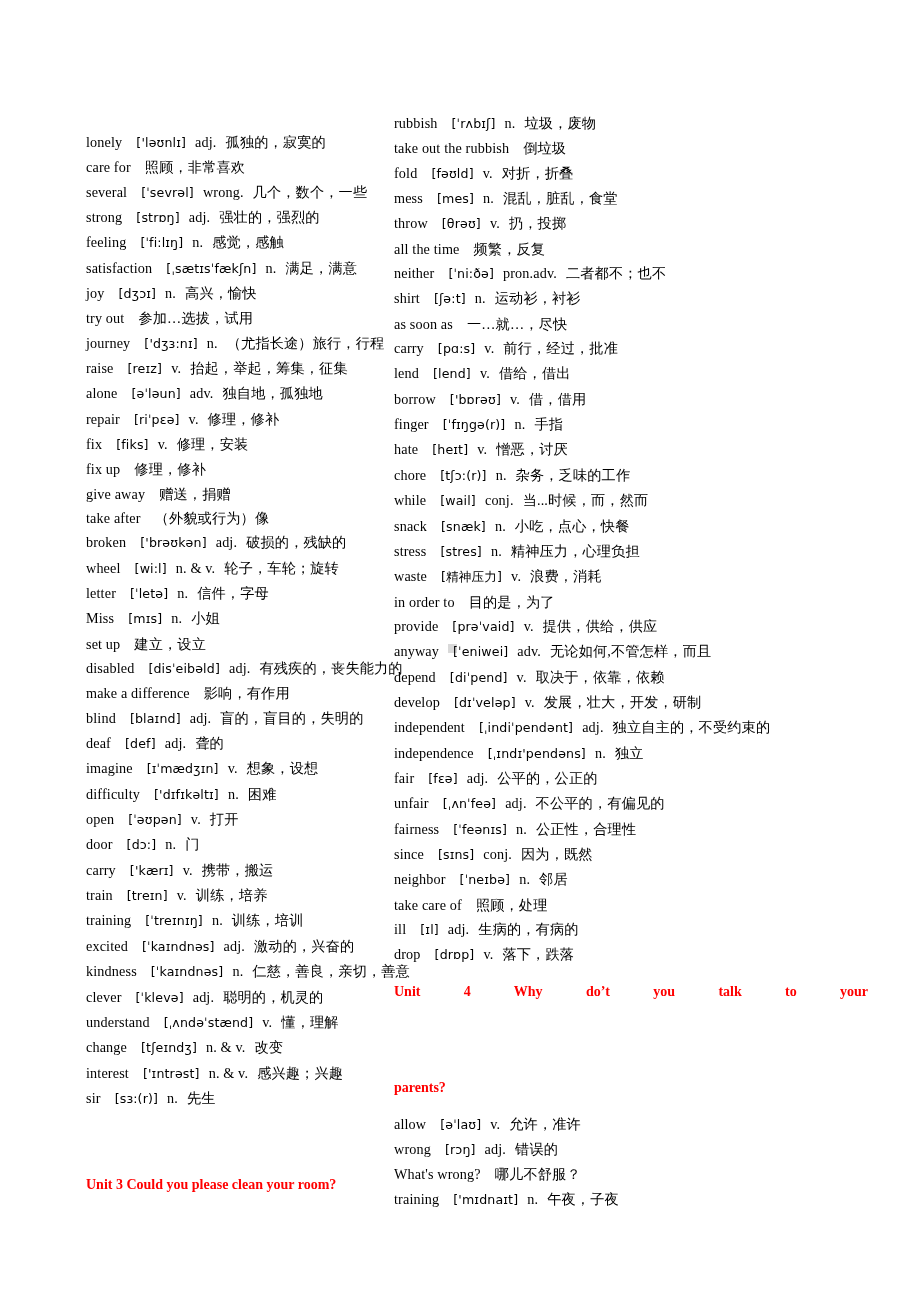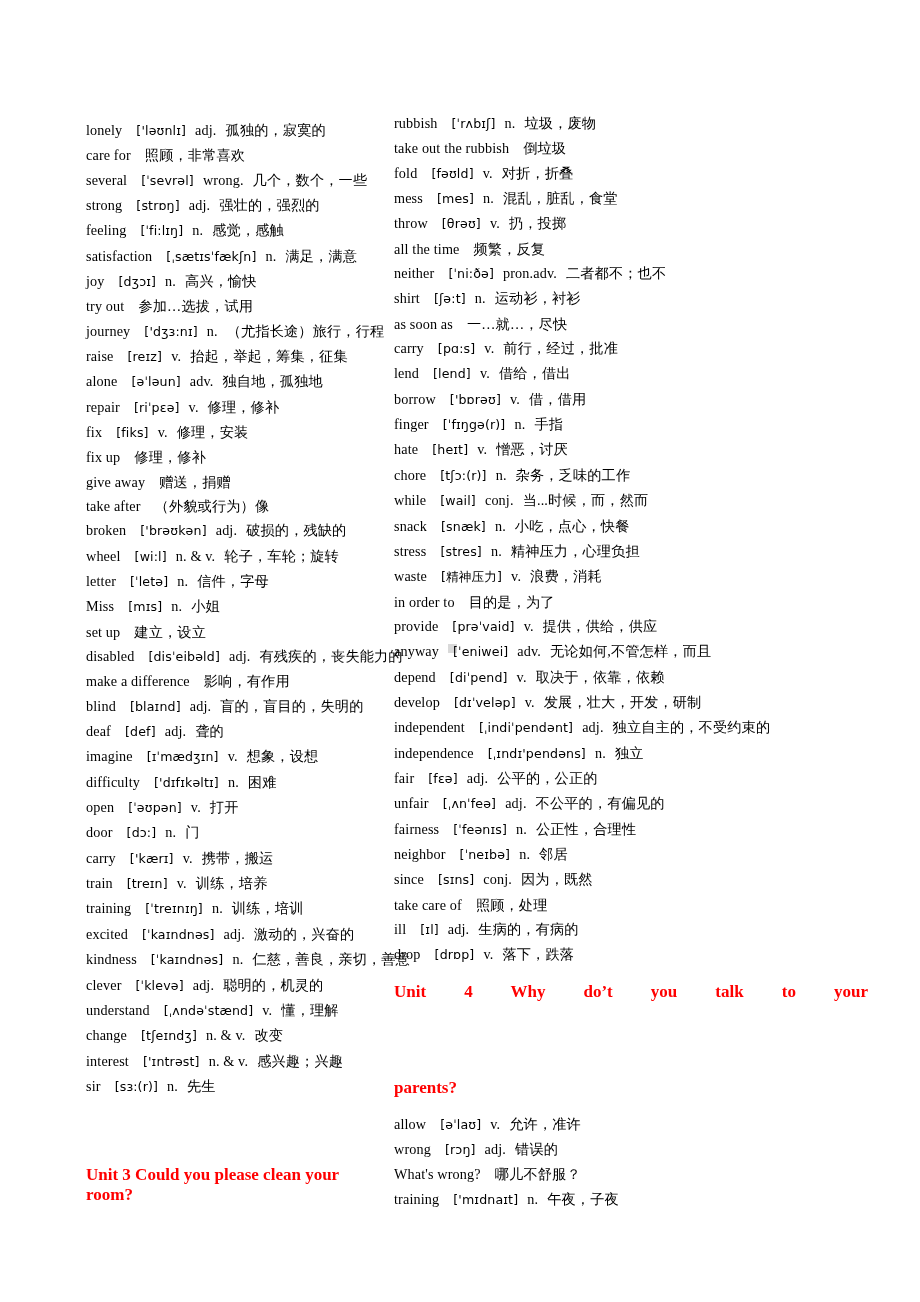--- a/index.html
+++ b/index.html
@@ -73,21 +73,21 @@
     font-family: "Liberation Serif", "DejaVu Serif", serif;
   }
   .cn {
     font-family: "Liberation Serif", "DejaVu Serif", serif;
     font-size: 14.2px;
   }
 
   .unit-heading {
     color: #ff0000;
     font-weight: bold;
-    font-size: 17px;
+    font-size: 14px;
     font-family: "Liberation Serif", "DejaVu Serif", serif;
   }
   .unit-heading.spread {
     line-height: 48px;
     text-align: justify;
   }
   .unit-heading.spread > span.line1 {
     display: block;
     text-align: justify;
   }
@@ -190,22 +190,22 @@
           <div class="entry"><span class="word">in order to</span><span class="gap-md"></span><span class="cn">目的是，为了</span></div>
           <div class="entry"><span class="word">provide</span><span class="gap-md"></span><span class="phon">[prəˈvaid]</span><span class="gap-sm"></span><span class="pos">v.</span><span class="gap-sm"></span><span class="cn">提供，供给，供应</span></div>
           <div class="entry"><span class="word">anyway</span><span class="gap-md"></span><span class="phon">[ˈeniwei]</span><span class="gap-sm"></span><span class="pos">adv.</span><span class="gap-sm"></span><span class="cn">无论如何,不管怎样，而且</span></div>
           <div class="entry"><span class="word">depend</span><span class="gap-md"></span><span class="phon">[diˈpend]</span><span class="gap-sm"></span><span class="pos">v.</span><span class="gap-sm"></span><span class="cn">取决于，依靠，依赖</span></div>
           <div class="entry"><span class="word">develop</span><span class="gap-md"></span><span class="phon">[dɪˈveləp]</span><span class="gap-sm"></span><span class="pos">v.</span><span class="gap-sm"></span><span class="cn">发展，壮大，开发，研制</span></div>
           <div class="entry wrap"><span class="word">independent</span><span class="gap-md"></span><span class="phon">[ˌindiˈpendənt]</span><span class="gap-sm"></span><span class="pos">adj.</span><span class="gap-sm"></span><span class="cn">独立自主的，不受约束的</span></div>
           <div class="entry"><span class="word">independence</span><span class="gap-md"></span><span class="phon">[ˌɪndɪ'pendəns]</span><span class="gap-sm"></span><span class="pos">n.</span><span class="gap-sm"></span><span class="cn">独立</span></div>
           <div class="entry"><span class="word">fair</span><span class="gap-md"></span><span class="phon">[fɛə]</span><span class="gap-sm"></span><span class="pos">adj.</span><span class="gap-sm"></span><span class="cn">公平的，公正的</span></div>
           <div class="entry"><span class="word">unfair</span><span class="gap-md"></span><span class="phon">[ˌʌnˈfeə]</span><span class="gap-sm"></span><span class="pos">adj.</span><span class="gap-sm"></span><span class="cn">不公平的，有偏见的</span></div>
           <div class="entry"><span class="word">fairness</span><span class="gap-md"></span><span class="phon">[ˈfeənɪs]</span><span class="gap-sm"></span><span class="pos">n.</span><span class="gap-sm"></span><span class="cn">公正性，合理性</span></div>
+          <div class="entry"><span class="word">since</span><span class="gap-md"></span><span class="phon">[sɪns]</span><span class="gap-sm"></span><span class="pos">conj.</span><span class="gap-sm"></span><span class="cn">因为，既然</span></div>
           <div class="entry"><span class="word">neighbor</span><span class="gap-md"></span><span class="phon">[ˈneɪbə]</span><span class="gap-sm"></span><span class="pos">n.</span><span class="gap-sm"></span><span class="cn">邻居</span></div>
-          <div class="entry"><span class="word">since</span><span class="gap-md"></span><span class="phon">[sɪns]</span><span class="gap-sm"></span><span class="pos">conj.</span><span class="gap-sm"></span><span class="cn">因为，既然</span></div>
           <div class="entry"><span class="word">take care of</span><span class="gap-md"></span><span class="cn">照顾，处理</span></div>
           <div class="entry"><span class="word">ill</span><span class="gap-md"></span><span class="phon">[ɪl]</span><span class="gap-sm"></span><span class="pos">adj.</span><span class="gap-sm"></span><span class="cn">生病的，有病的</span></div>
           <div class="entry"><span class="word">drop</span><span class="gap-md"></span><span class="phon">[drɒp]</span><span class="gap-sm"></span><span class="pos">v.</span><span class="gap-sm"></span><span class="cn">落下，跌落</span></div>
         </div>
       <div class="unit-heading spread">
         <span class="line1">Unit 4 Why do’t you talk to your</span>
         <span class="line2">parents?</span>
       </div>
       <div id="right-entries-after">
           <div class="entry"><span class="word"> allow</span><span class="gap-md"></span><span class="phon">[əˈlaʊ]</span><span class="gap-sm"></span><span class="pos">v.</span><span class="gap-sm"></span><span class="cn">允许，准许</span></div>

